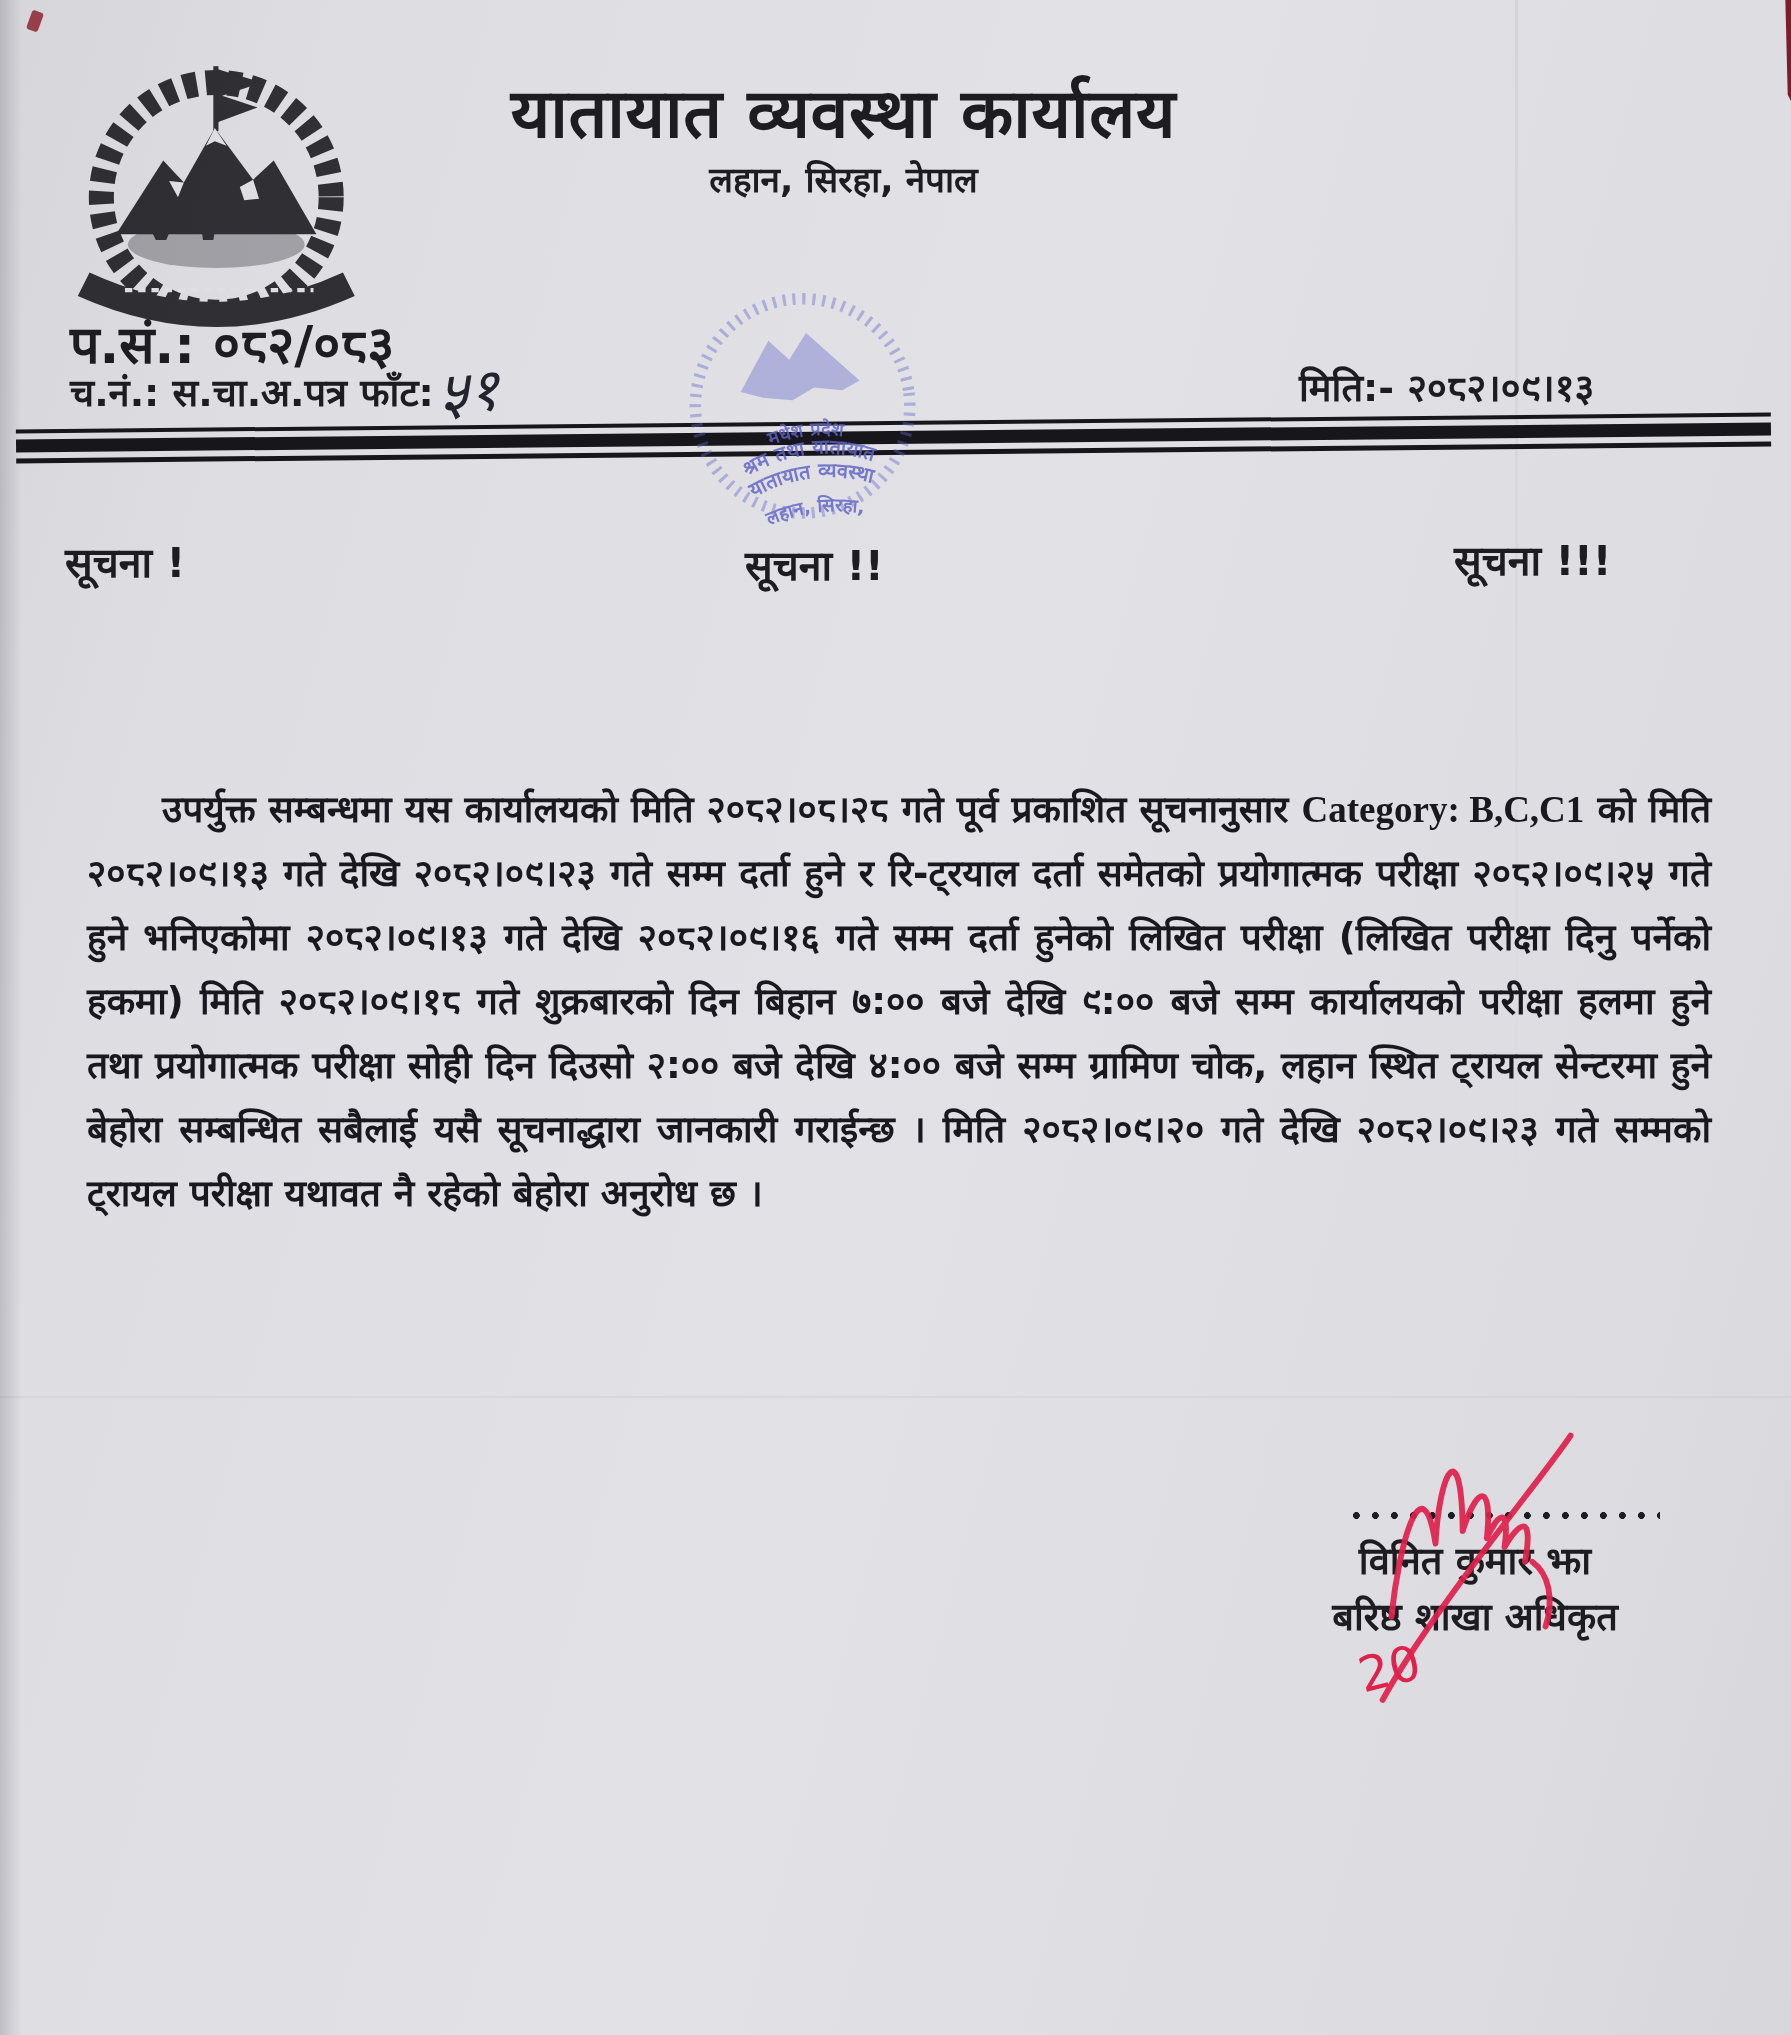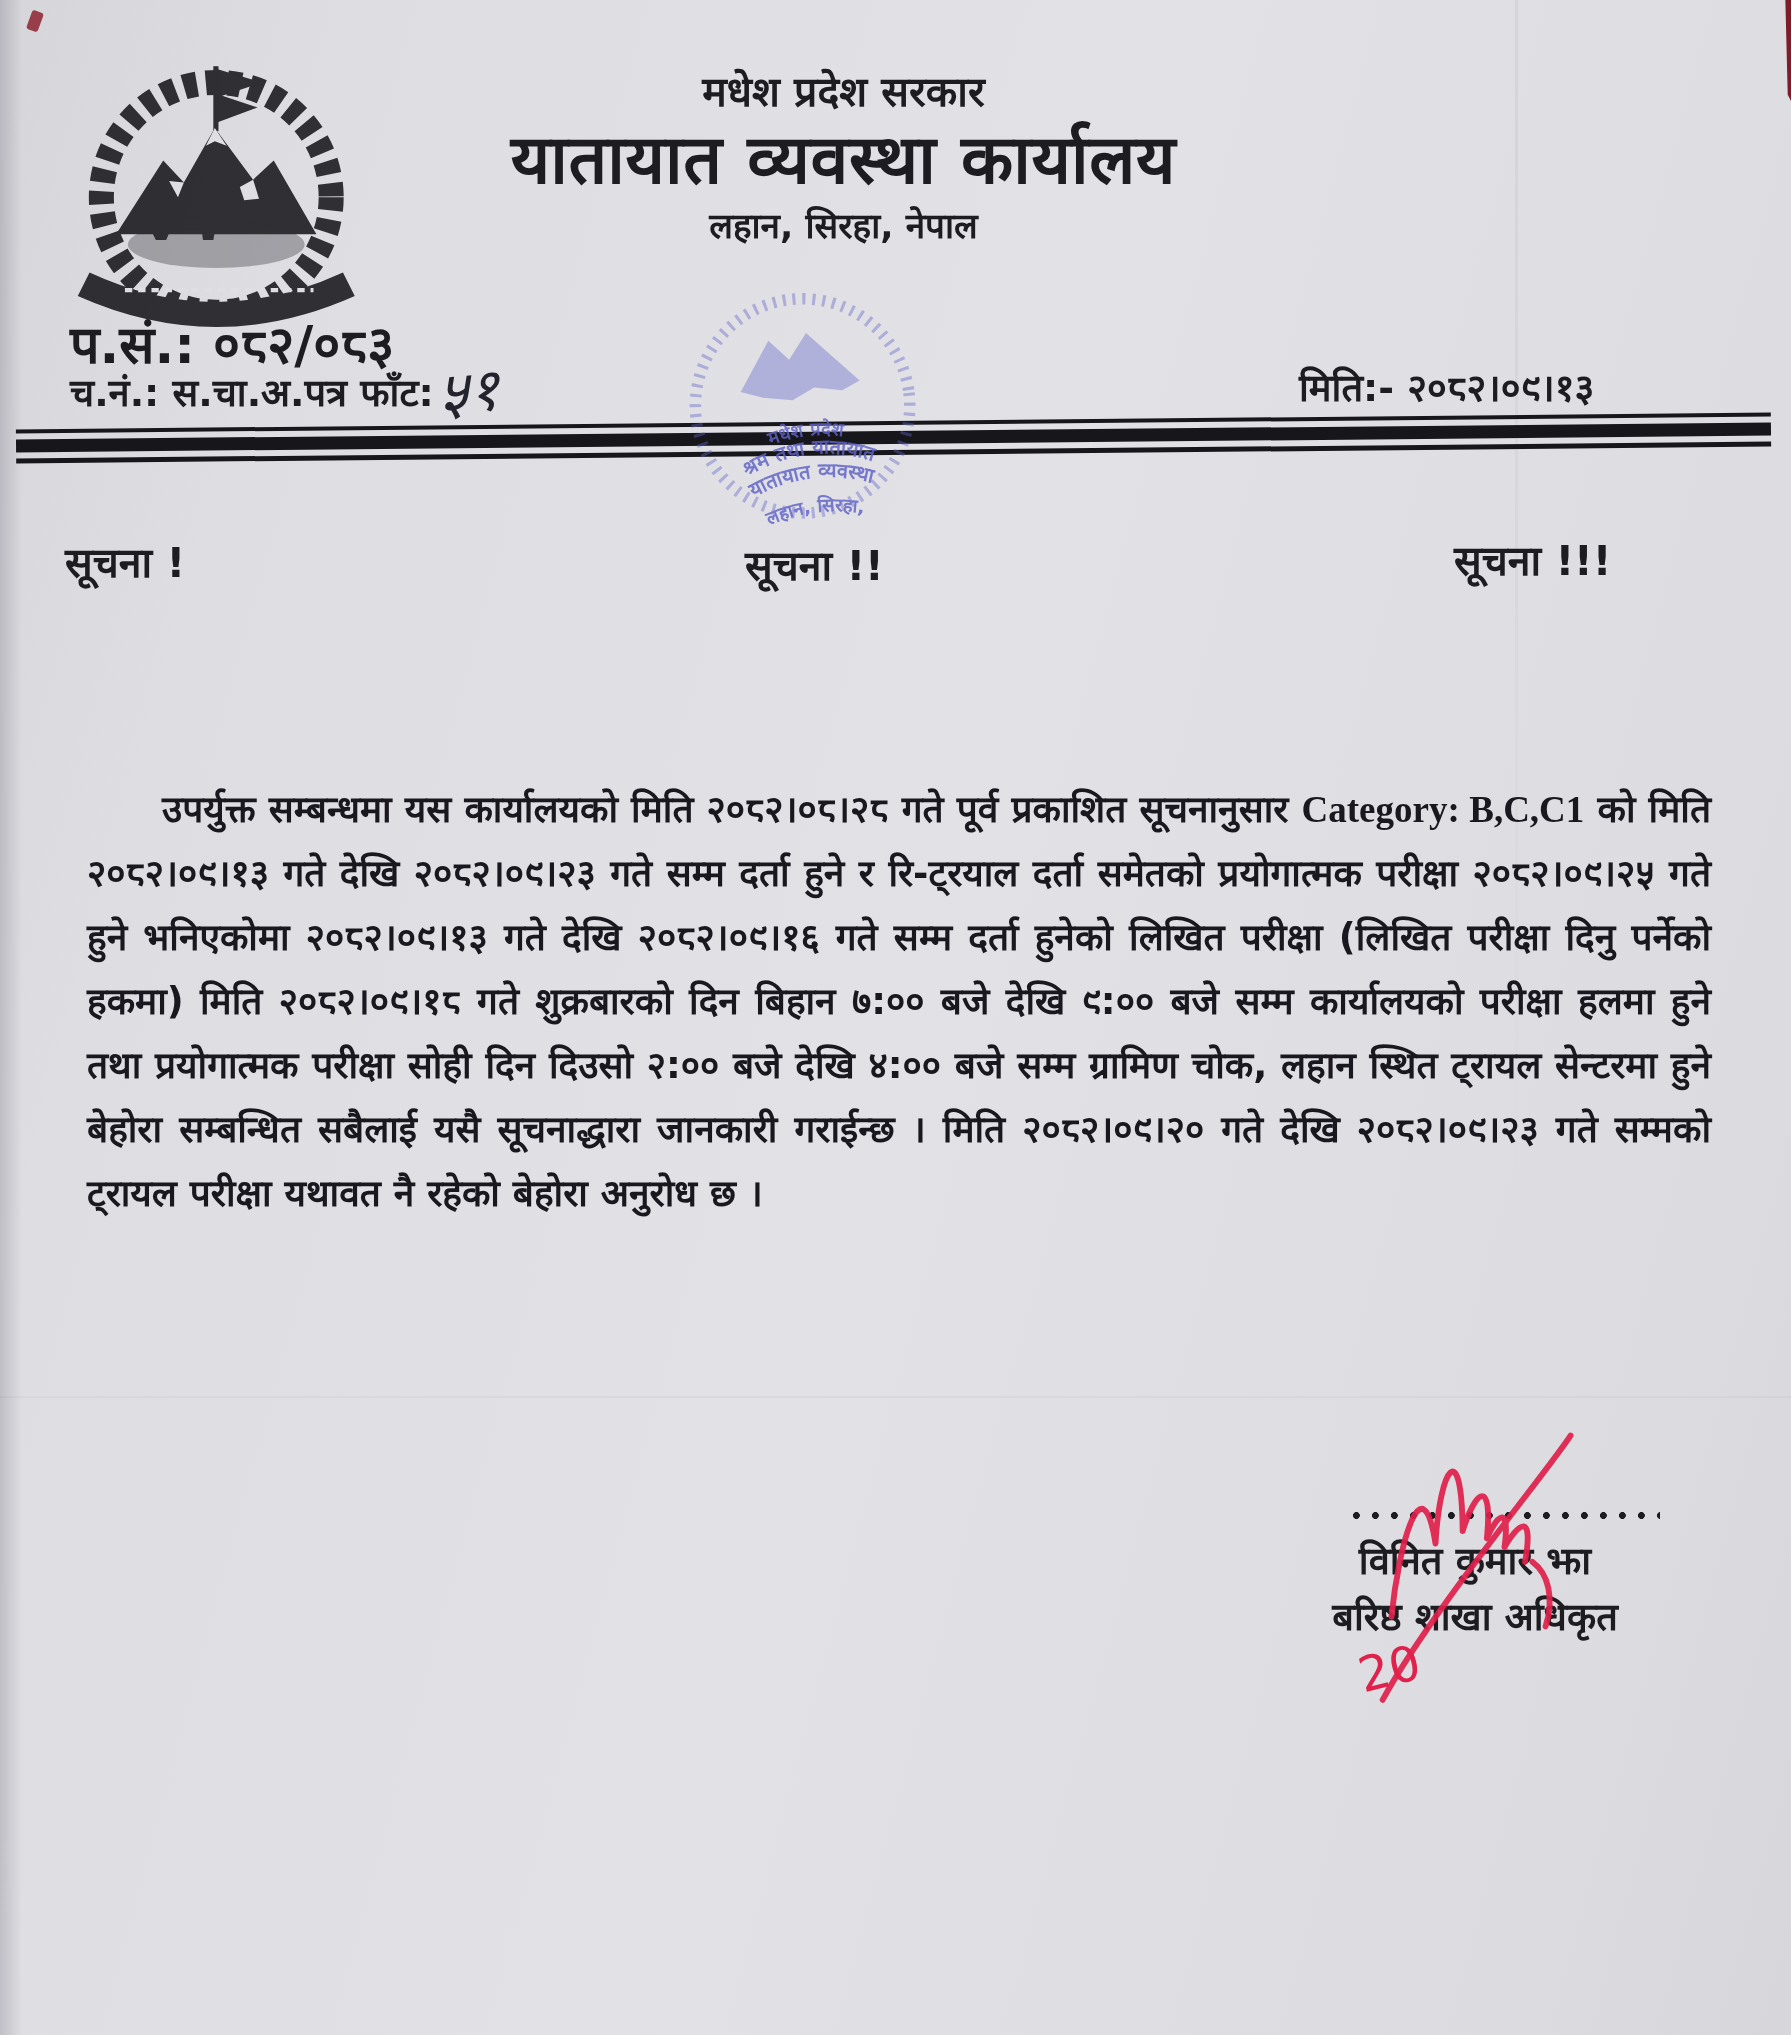--- a/index.html
+++ b/index.html
@@ -106,21 +106,20 @@
       <path d="M70,84 L80,85 L76,95 Z" fill="#e0dfe4"></path>
       <path d="M118,88 L127,83 L131,96 L121,97 Z" fill="#e0dfe4"></path>
       <ellipse cx="102" cy="127" rx="60" ry="16" opacity=".35"></ellipse>
       <path d="M58,118 q10,-11 22,-9 q13,-3 22,4 l-2,11 l-7,0 l-1,-7 l-21,0 l-3,7 l-7,0 Z"></path>
       <path d="M16,146 Q102,186 188,146 L196,162 Q102,204 8,162 Z"></path>
       <path d="M40,158 L168,158" stroke="#e0dfe4" stroke-width="3" stroke-dasharray="5 4" fill="none"></path>
     </g>
   </svg>
 
   <div class="header">
-    <div class="h-gov">मधेश प्रदेश सरकार</div>
     <div class="h-off">यातायात व्यवस्था कार्यालय</div>
     <div class="h-addr">लहान, सिरहा, नेपाल</div>
   </div>
 
 
   <div class="ref1">
     <span>प.सं.:</span>
     <span>०८२/०८३</span>
   </div>
   <div class="ref2">

